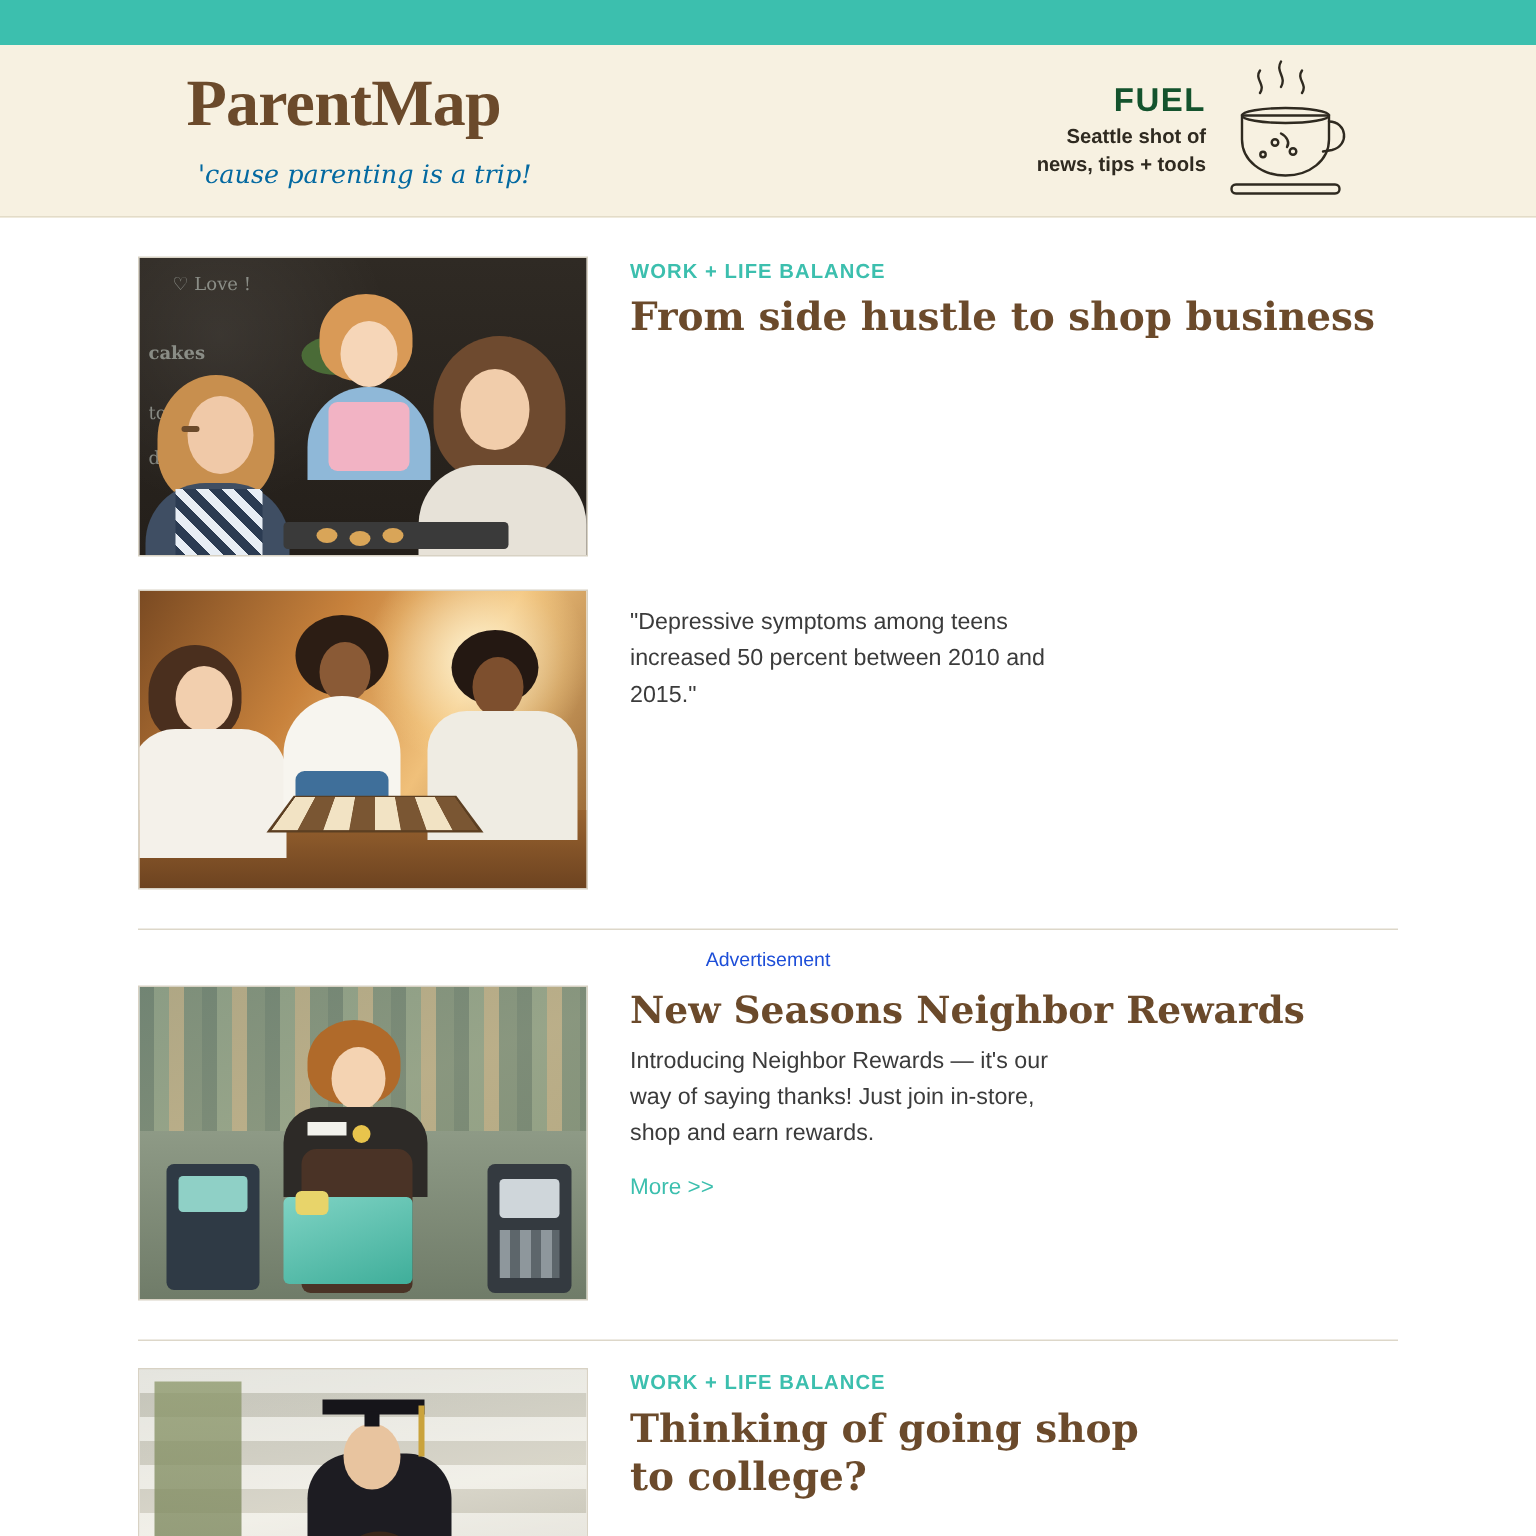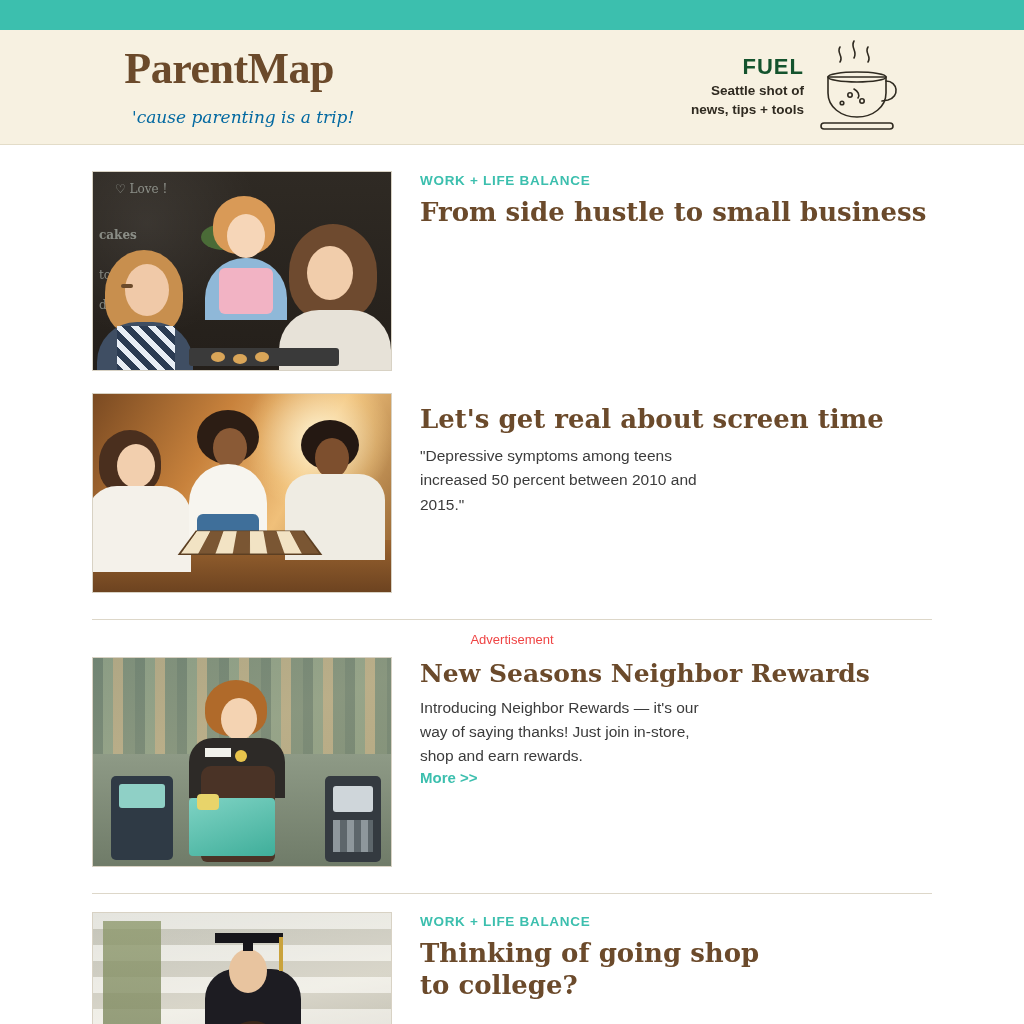--- a/index.html
+++ b/index.html
@@ -132,30 +132,31 @@
     margin-top: 8px;
     max-width: 300px;
   }
   .hr {
     border-top: 1px solid #ddd7c9;
     margin: 26px 0 0 0;
   }
   .ad-label {
     text-align: center;
     font-size: 13px;
-    color: #ef4444;
+    color: #1d4ed8;
     padding: 12px 0 10px 0;
   }
   .ad .headline { margin-top: 0; font-size: 25px; }
   .ad .dek { max-width: 300px; margin-top: 6px; }
   .more-link {
     display: inline-block;
+    margin-top: 14px;
     color: #3cbfae;
     font-size: 15px;
-    font-weight: bold;
+    font-weight: normal;
     text-decoration: none;
   }
   .ad-thumb { height: 210px; }
 
   
   .ph { position: absolute; }
   .photo1 { background: linear-gradient(160deg,#2b2520 0%, #3a2f26 45%, #4a3a2c 100%); }
   .photo1 .board { position:absolute; inset:0; background:
       radial-gradient(circle at 18% 26%, rgba(255,255,255,.07), transparent 40%),
       linear-gradient(180deg,#2f2a24,#241f1a); }
@@ -258,21 +259,21 @@
           <div class="ph body" style="left:186px;top:138px;width:112px;height:62px;background:#e7e2d8;"></div>
 
           <div class="ph" style="left:96px;top:176px;width:150px;height:18px;background:#3a3a3a;border-radius:3px;"></div>
           <div class="ph" style="left:118px;top:180px;width:14px;height:10px;background:#d9a558;border-radius:50%;"></div>
           <div class="ph" style="left:140px;top:182px;width:14px;height:10px;background:#d9a558;border-radius:50%;"></div>
           <div class="ph" style="left:162px;top:180px;width:14px;height:10px;background:#d9a558;border-radius:50%;"></div>
         </div>
       </div>
       <div class="story-text">
         <div class="kicker">WORK + LIFE BALANCE</div>
-        <div class="headline">From side hustle to small business</div>
+        <div class="headline">From side hustle to shop business</div>
       </div>
     </div>
 
     <div class="story">
       <div class="thumb clip">
         <div class="ph photo2" style="inset:0;">
           <div class="sunflare" style="left:150px;top:-30px;"></div>
           <div class="table2"></div>
 
           <div class="ph hair" style="left:6px;top:36px;width:62px;height:64px;background:#4a2f1e;"></div>
@@ -284,21 +285,20 @@
           <div class="ph body" style="left:96px;top:70px;width:78px;height:74px;background:#f7f5ef;"></div>
           <div class="ph" style="left:104px;top:120px;width:62px;height:40px;background:#3f6f9a;border-radius:6px;"></div>
 
           <div class="ph hair" style="left:208px;top:26px;width:58px;height:50px;background:#241812;border-radius:50%;"></div>
           <div class="ph face" style="left:222px;top:44px;width:34px;height:40px;background:#7d4f2e;"></div>
           <div class="ph body" style="left:192px;top:80px;width:100px;height:86px;background:#efece3;border-radius:26px 26px 0 0;"></div>
           <div class="chessboard"></div>
         </div>
       </div>
       <div class="story-text">
-        <div class="headline">Let's get real about screen time</div>
         <div class="dek">"Depressive symptoms among teens increased 50 percent between 2010 and 2015."</div>
       </div>
     </div>
 
     <div class="hr"></div>
     <div class="ad-label">Advertisement</div>
 
     <div class="story ad">
       <div class="thumb ad-thumb clip">
         <div class="ph photo3" style="inset:0;">

